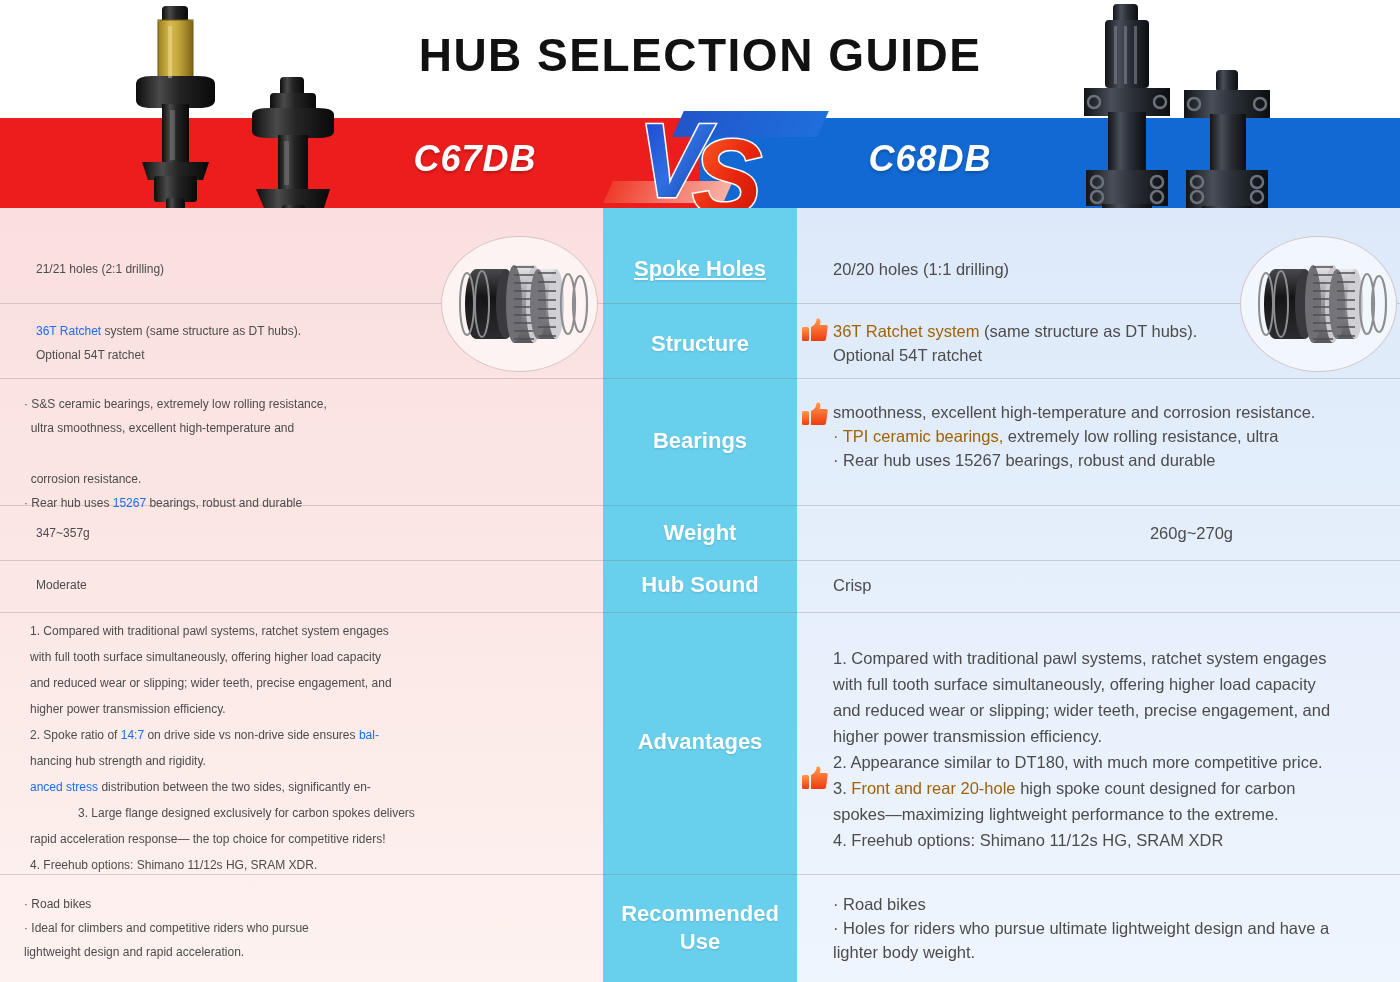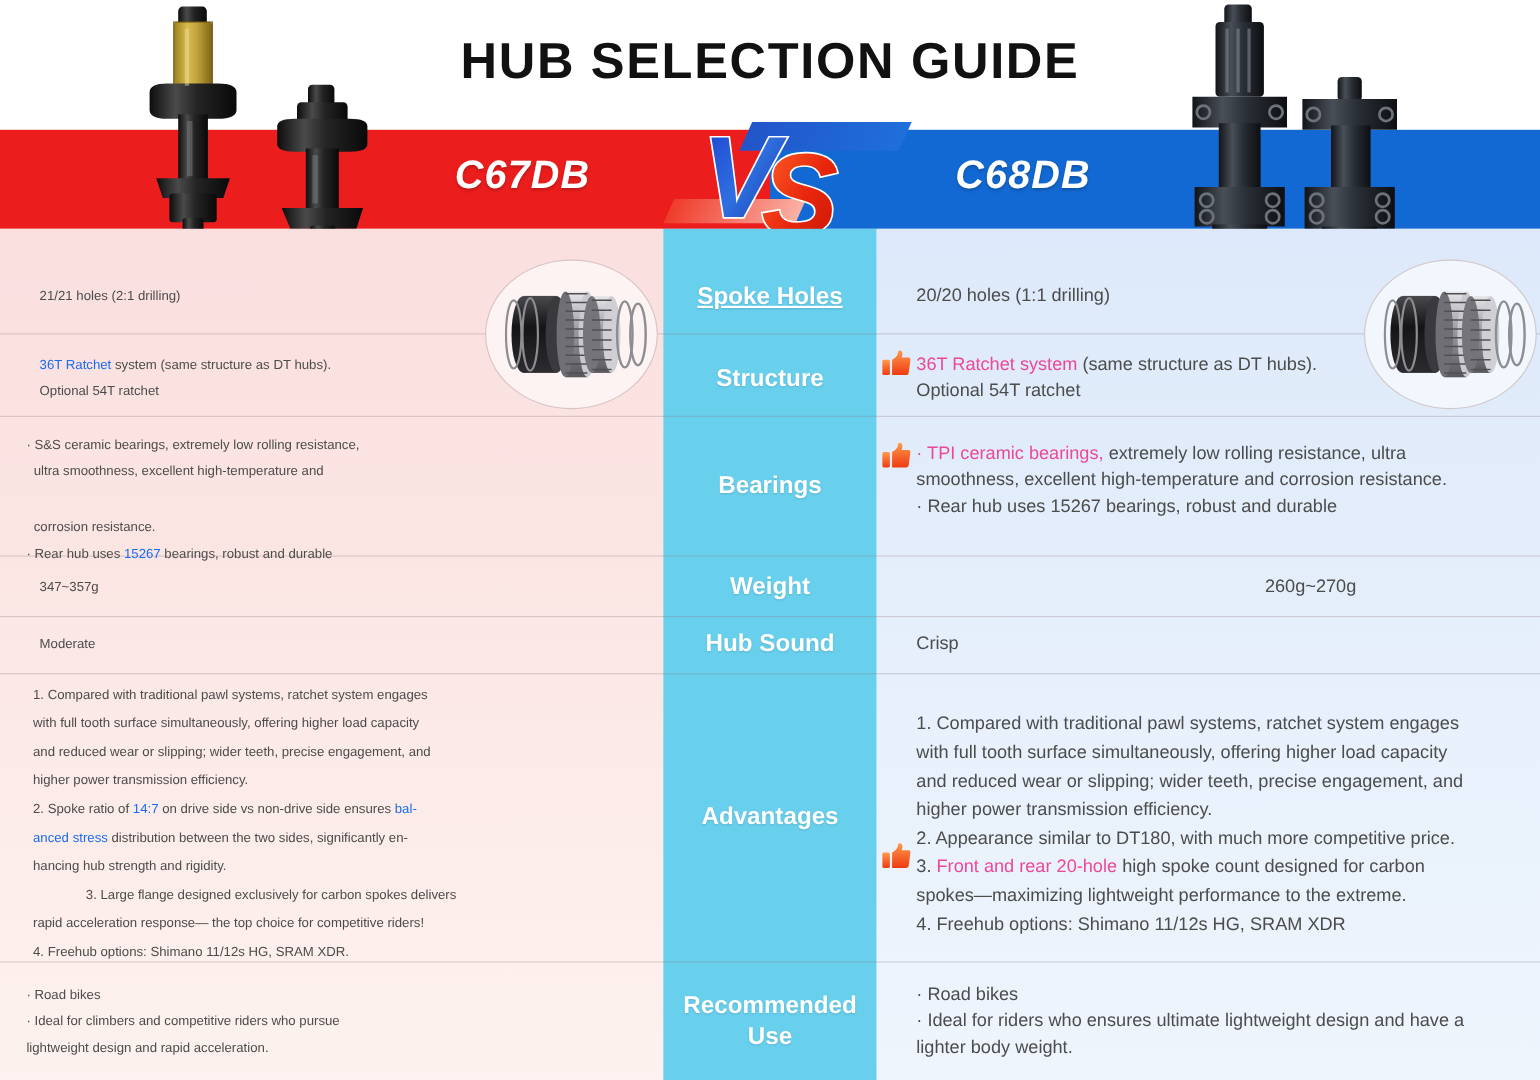--- a/index.html
+++ b/index.html
@@ -49,21 +49,21 @@
 
   .cell-l{position:absolute;color:#4c4c4c;font-size:12px;line-height:24px;}
   .cell-r{position:absolute;color:#4c4c4c;font-size:16.5px;line-height:24px;}
   .label{
     position:absolute;left:603px;width:194px;text-align:center;color:#ffffff;
     font-size:22px;font-weight:bold;line-height:28px;
     text-shadow:0 1px 2px rgba(0,0,0,.13);
   }
 
   .blue-t{color:#1a6cf0;}
-  .red-t{color:#ec4899;text-align:center;}
+  .red-t{color:#a16207;text-align:center;}
 
   .thumb{position:absolute;width:26px;height:24px;}
 
   
   .circle-inset{position:absolute;border-radius:50%;overflow:hidden;
     border:1px solid rgba(170,140,140,.45);}
   .circle-left{left:441px;top:236px;width:155px;height:134px;background:#fdf3f2;}
   .circle-right{left:1240px;top:236px;width:155px;height:134px;background:#f2f7fe;}
 
   
@@ -219,63 +219,63 @@
     </div>
   <div class="cell-l" style="left:36px;top:573px;width:420px;">
       <div style="white-space: pre;">Moderate</div>
     </div>
   <div class="cell-l" style="left:30px;top:618px;width:565px;line-height:26px;">
       <div style="white-space: pre;"><span>1. Compared with traditional pawl systems, ratchet system engages</span></div>
       <div style="white-space: pre;"><span>with full tooth surface simultaneously, offering higher load capacity</span></div>
       <div style="white-space: pre;"><span>and reduced wear or slipping; wider teeth, precise engagement, and</span></div>
       <div style="white-space: pre;"><span>higher power transmission efficiency.</span></div>
       <div style="white-space: pre;"><span>2. Spoke ratio of </span><span class="blue-t">14:7</span><span> on drive side vs non-drive side ensures </span><span class="blue-t">bal-</span></div>
+      <div style="white-space: pre;"><span>hancing hub strength and rigidity.</span></div>
       <div style="white-space: pre;"><span class="blue-t">anced stress</span><span> distribution between the two sides, significantly en-</span></div>
-      <div style="white-space: pre;"><span>hancing hub strength and rigidity.</span></div>
       <div style="white-space: pre; margin-left: 48px;"><span>3. Large flange designed exclusively for carbon spokes delivers</span></div>
       <div style="white-space: pre;"><span>rapid acceleration response— the top choice for competitive riders!</span></div>
       <div style="white-space: pre;"><span>4. Freehub options: Shimano 11/12s HG, SRAM XDR.</span></div>
     </div>
   <div class="cell-l" style="left:24px;top:892px;width:560px;">
       <div style="white-space: pre;"><span>· Road bikes</span></div>
       <div style="white-space: pre;"><span>· Ideal for climbers and competitive riders who pursue</span></div>
       <div style="white-space: pre;"><span>lightweight design and rapid acceleration.</span></div>
     </div>
 
   <div class="cell-r" style="left:833px;top:257px;width:400px;">
       <div style="white-space: pre;">20/20 holes (1:1 drilling)</div>
     </div>
   <div class="cell-r" style="left:833px;top:319px;width:410px;">
       <div style="white-space: pre;"><span class="red-t">36T Ratchet system</span><span> (same structure as DT hubs).</span></div>
       <div style="white-space: pre;"><span>Optional 54T ratchet</span></div>
     </div>
   <div class="cell-r" style="left:833px;top:400px;width:560px;">
+      <div style="white-space: pre;"><span>smoothness, excellent high-temperature and corrosion resistance.</span></div>
       <div style="white-space: pre;"><span class="red-t">· TPI ceramic bearings,</span><span> extremely low rolling resistance, ultra</span></div>
-      <div style="white-space: pre;"><span>smoothness, excellent high-temperature and corrosion resistance.</span></div>
       <div style="white-space: pre;"><span>· Rear hub uses 15267 bearings, robust and durable</span></div>
     </div>
   <div class="cell-r" style="left:833px;top:521px;width:400px;text-align:right;">
       <div style="white-space: pre;">260g~270g</div>
     </div>
   <div class="cell-r" style="left:833px;top:573px;width:400px;">
       <div style="white-space: pre;">Crisp</div>
     </div>
   <div class="cell-r" style="left:833px;top:645px;width:560px;line-height:26px;">
       <div style="white-space: pre;"><span>1. Compared with traditional pawl systems, ratchet system engages</span></div>
       <div style="white-space: pre;"><span>with full tooth surface simultaneously, offering higher load capacity</span></div>
       <div style="white-space: pre;"><span>and reduced wear or slipping; wider teeth, precise engagement, and</span></div>
       <div style="white-space: pre;"><span>higher power transmission efficiency.</span></div>
       <div style="white-space: pre;"><span>2. Appearance similar to DT180, with much more competitive price.</span></div>
       <div style="white-space: pre;"><span>3. </span><span class="red-t">Front and rear 20-hole</span><span> high spoke count designed for carbon</span></div>
       <div style="white-space: pre;"><span>spokes—maximizing lightweight performance to the extreme.</span></div>
       <div style="white-space: pre;"><span>4. Freehub options: Shimano 11/12s HG, SRAM XDR</span></div>
     </div>
   <div class="cell-r" style="left:833px;top:892px;width:560px;">
       <div style="white-space: pre;"><span>· Road bikes</span></div>
-      <div style="white-space: pre;"><span>· Ideal for riders who ensures ultimate lightweight design and have a</span></div>
+      <div style="white-space: pre;"><span>· Holes for riders who pursue ultimate lightweight design and have a</span></div>
       <div style="white-space: pre;"><span>lighter body weight.</span></div>
     </div>
 
   <svg class="thumb" style="left:802px;top:318px;" viewBox="0 0 26 24">
     <defs>
         <linearGradient id="tg" x1="0" y1="0" x2="0" y2="1">
       <stop offset="0" stop-color="#ff9a4d"></stop>
           <stop offset="1" stop-color="#ef3b11"></stop>
         </linearGradient>
       </defs>

